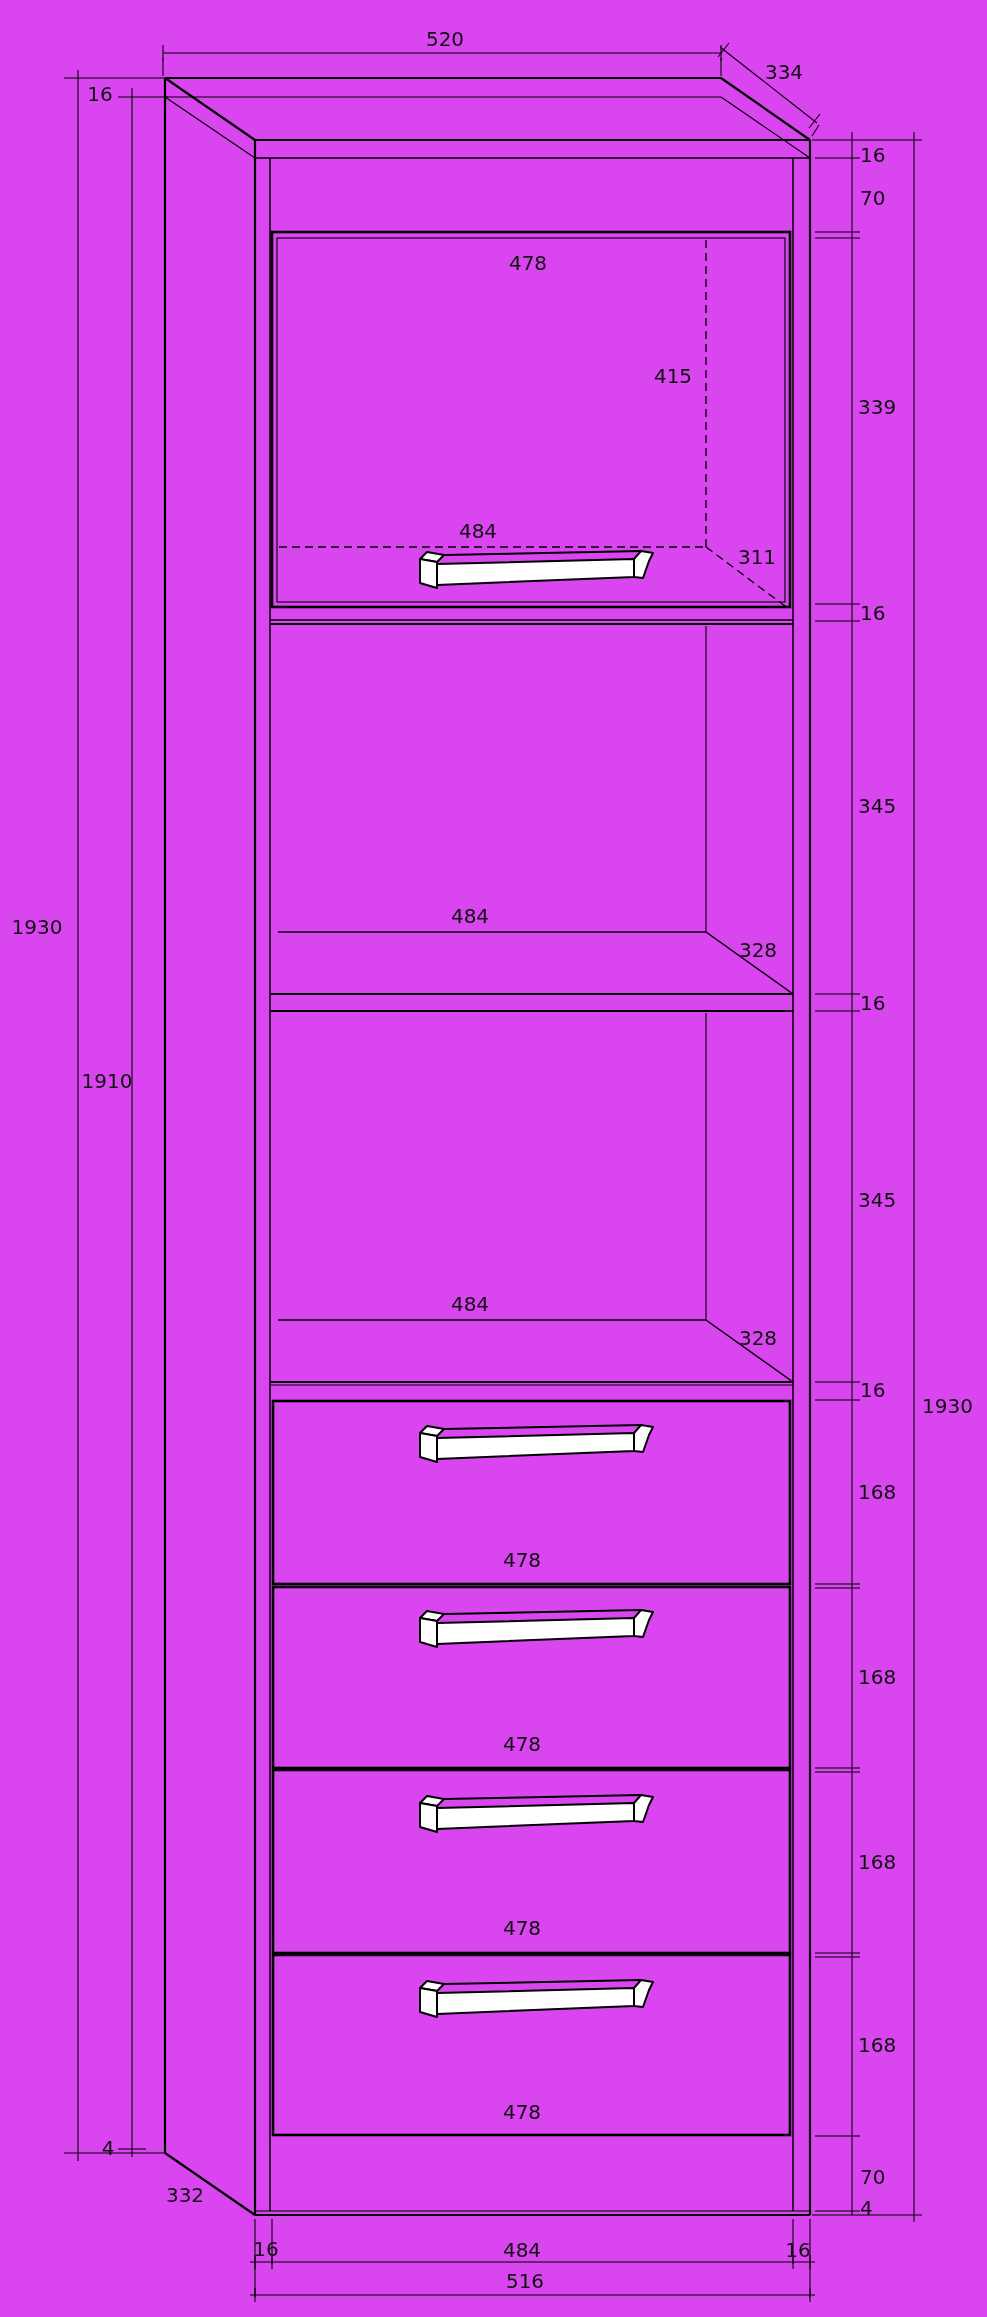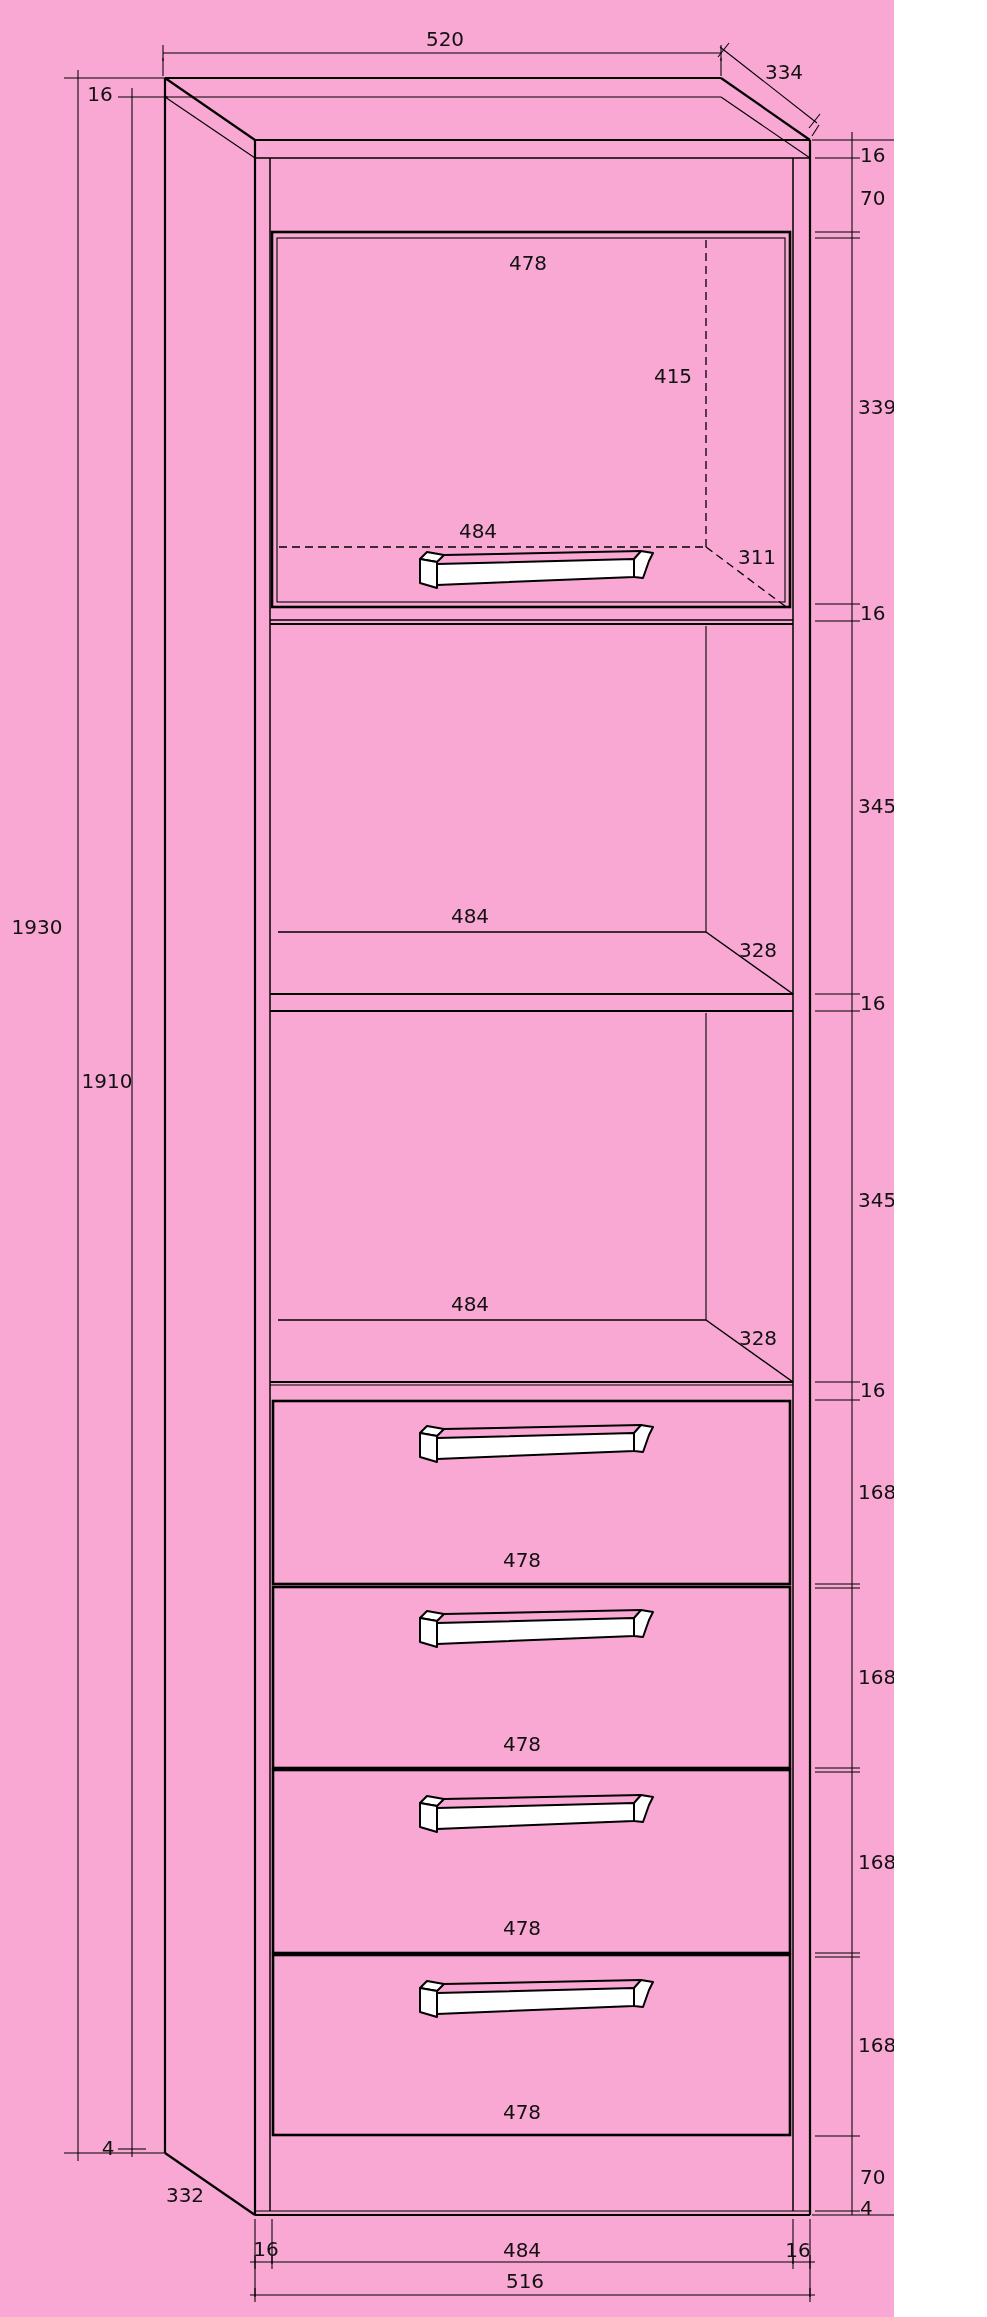--- a/index.html
+++ b/index.html
@@ -1,16 +1,16 @@
 <!DOCTYPE html>
 <html><head>
 <meta charset="utf-8">
 <style>
   html,body{margin:0;padding:0;background:#ffffff;}
-  .stage{position:relative;width:894px;height:2317px;background:#f9a8d4;overflow:hidden;
+  .stage{position:relative;width:987px;height:2317px;background:#d946ef;overflow:hidden;
          font-family:"DejaVu Sans", sans-serif;}
   svg{position:absolute;left:0;top:0;}
   .struct{stroke:#000;fill:none;}
   .thick{stroke-width:2.2;}
   .mid{stroke-width:1.5;}
   .thin{stroke-width:1.1;}
   .panel{stroke:#000;stroke-width:2.6;fill:none;}
   .dim{stroke:#000;stroke-width:1.05;fill:none;}
   .dash{stroke:#000;stroke-width:1.3;fill:none;stroke-dasharray:8 5;}
   .lbl{fill:#111;font-size:20px;font-family:"DejaVu Sans", sans-serif;}

